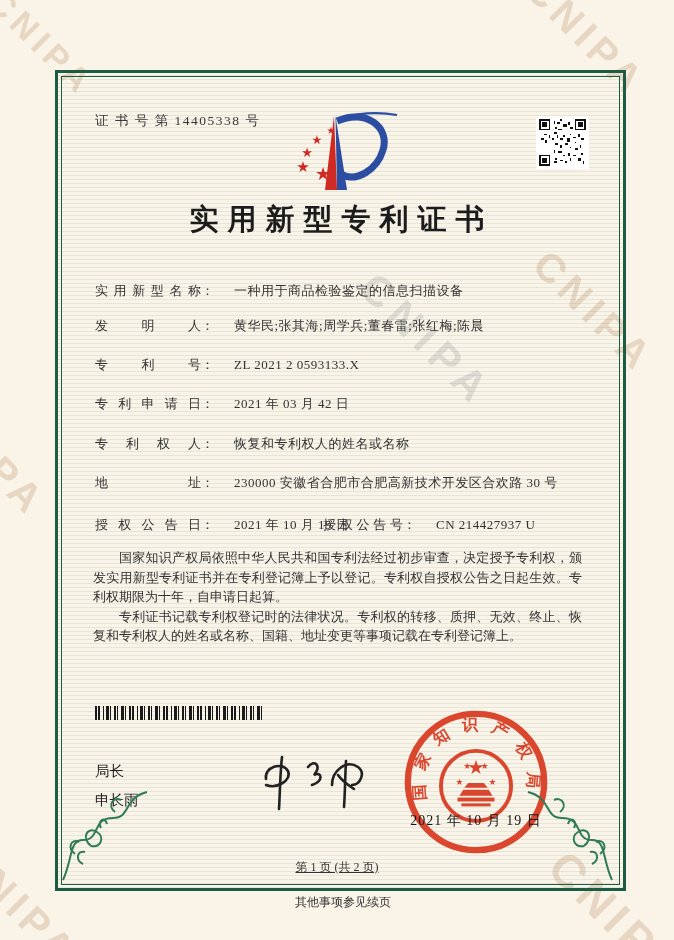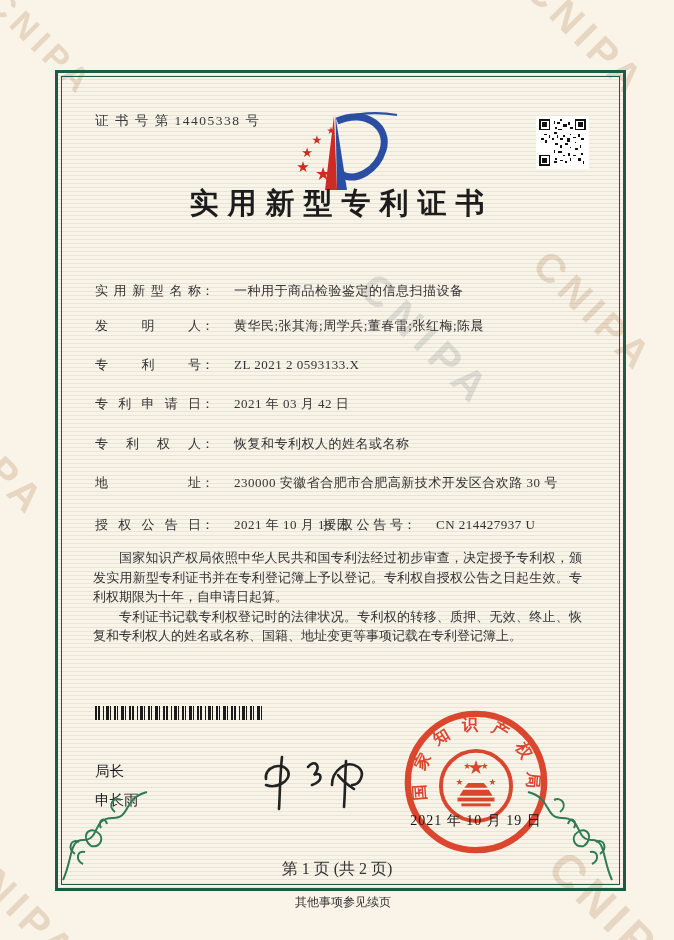--- a/index.html
+++ b/index.html
@@ -12,41 +12,41 @@
   .wm.gray{color:rgba(130,130,130,0.22);}
   
   .frame{position:absolute;left:55px;top:70px;width:565px;height:815px;
          border:3px solid #1d5c44;z-index:2;
          background:repeating-linear-gradient(0deg, rgba(45,115,85,0.10) 0 1px, transparent 1px 4px);}
   .frame-inner{position:absolute;inset:3px;border:1px solid #1d5c44;}
   .content{position:absolute;inset:0;z-index:3;padding-left:16px;}
   .cert-no{position:absolute;left:95px;top:112px;font-size:13.5px;letter-spacing:1.5px;color:#3a3a3a;}
   .logo{position:absolute;left:287px;top:104px;}
   .qr{position:absolute;left:536px;top:116px;width:53px;height:53px;background:#fff;padding:3px;box-sizing:border-box;}
-  .title{position:absolute;left:0;right:0;top:184px;text-align:center;font-size:29px;font-weight:bold;
+  .title{position:absolute;left:0;right:0;top:200px;text-align:center;font-size:29px;font-weight:bold;
          letter-spacing:9px;padding-left:9px;color:#1c1c1c;}
   .frow{position:absolute;left:95px;width:500px;font-size:13px;color:#333;}
   .flabel{display:inline-block;width:106px;text-align:justify;text-align-last:justify;vertical-align:top;}
   .fvalue{margin-left:20px;letter-spacing:0.5px;}
   .grant{position:absolute;left:228px;top:0;}
   .glabel{width:80px;}
   .paras{position:absolute;left:93px;top:548px;width:489px;}
   .paras p{margin:0;text-indent:2em;text-align:justify;font-size:13px;line-height:19.6px;color:#333;}
   .barcode{position:absolute;left:95px;top:706px;width:170px;height:14px;
      background:repeating-linear-gradient(90deg,#1a1a1a 0 2px,transparent 2px 3px,#1a1a1a 3px 5px,
        transparent 5px 8px,#1a1a1a 8px 9px,transparent 9px 11px,#1a1a1a 11px 14px,transparent 14px 15px,
        #1a1a1a 15px 16px,transparent 16px 19px,#1a1a1a 19px 21px,transparent 21px 22px,#1a1a1a 22px 23px,
        transparent 23px 26px,#1a1a1a 26px 29px,transparent 29px 30px,#1a1a1a 30px 31px,transparent 31px 34px);}
   .seal{position:absolute;left:402px;top:708px;opacity:0.93;z-index:4;}
   .seal-date{position:absolute;left:392px;top:812px;width:168px;text-align:center;font-size:14px;
              color:#181818;letter-spacing:1px;z-index:5;}
   .signer-title{position:absolute;left:95px;top:762px;font-size:14.5px;color:#222;}
   .signer-name{position:absolute;left:95px;top:791px;font-size:14.5px;color:#222;}
   .signature{position:absolute;left:252px;top:745px;z-index:3;}
-  .page-info{position:absolute;left:0;right:0;top:859px;text-align:center;font-size:16px;color:#333;}
+  .page-info{position:absolute;left:0;right:0;top:859px;text-align:center;font-size:12px;color:#333;text-decoration:underline;}
   .footer-note{position:absolute;left:12px;right:0;top:894px;text-align:center;font-size:12px;color:#333;}
   .flourish{position:absolute;z-index:4;}
   .flourish.right{transform:scaleX(-1);}
 </style>
 </head>
 <body>
 
 <div class="page">
 
   <div class="wm" style="left:8px;top:-18px;font-size:34px;">CNIPA</div>

